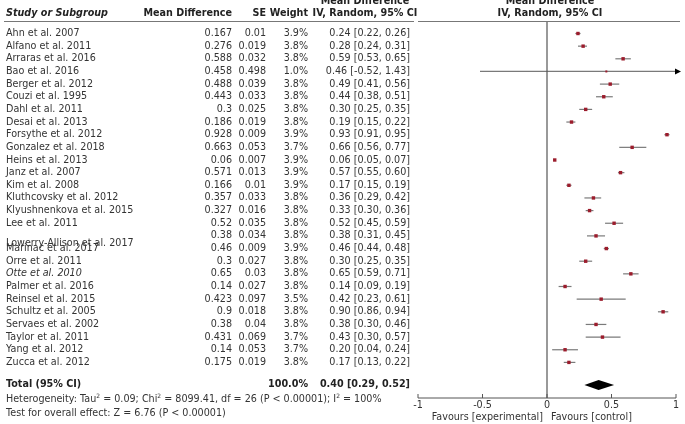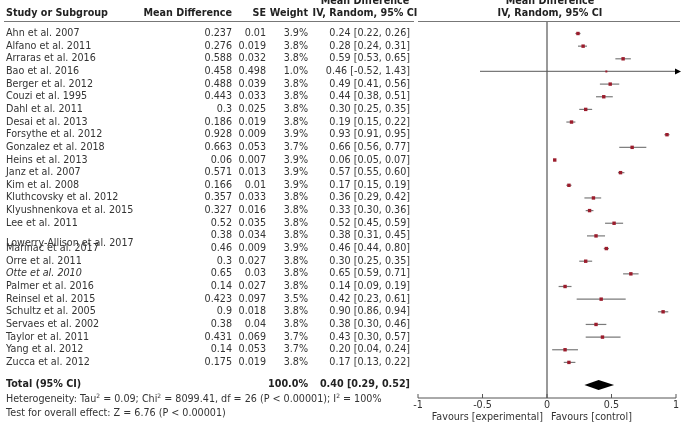--- a/index.html
+++ b/index.html
@@ -9,36 +9,36 @@
   .hdr { font-weight: bold; color: #222; }
   .r { text-align: right; }
   .c { text-align: center; }
   .rule { position: absolute; height: 1px; background: #777; }
   svg { position: absolute; left: 0; top: 0; }
   sup { font-size: 6px; vertical-align: 4px; line-height: 0; }
 </style>
 </head>
 <body>
 
-<div class="abs hdr" style="left:6px; top:7px;">Study or Subgroup</div>
+<div class="abs hdr" style="left:6px; top:7px;font-style:italic;">Study or Subgroup</div>
 <div class="abs hdr r" style="left:120px; width:112px; top:7px;">Mean Difference</div>
 <div class="abs hdr r" style="left:236px; width:30px; top:7px;">SE</div>
 <div class="abs hdr r" style="left:266px; width:42px; top:7px;">Weight</div>
 <div class="abs hdr c" style="left:310px; width:110px; top:-5px;">Mean Difference</div>
 <div class="abs hdr c" style="left:310px; width:110px; top:7px;">IV, Random, 95% CI</div>
 <div class="abs hdr c" style="left:460px; width:180px; top:-5px;">Mean Difference</div>
 <div class="abs hdr c" style="left:460px; width:180px; top:7px;">IV, Random, 95% CI</div>
 
 <div class="rule" style="left:4px; width:410px; top:21px;"></div>
 <div class="rule" style="left:418px; width:262px; top:21px;"></div>
 
 <div id="rows">
     <div>
       <div class="abs " style="left:6px; top:27px;">Ahn et al. 2007</div>
-      <div class="abs r" style="left:120px; width:112px; top:27px;">0.237</div>
+      <div class="abs r" style="left:120px; width:112px; top:27px;">0.167</div>
       <div class="abs r" style="left:226px; width:40px; top:27px;">0.01</div>
       <div class="abs r" style="left:266px; width:42px; top:27px;">3.9%</div>
       <div class="abs r" style="left:300px; width:110px; top:27px;">0.24 [0.22, 0.26]</div>
     </div>
     <div>
       <div class="abs " style="left:6px; top:39.65px;">Alfano et al. 2011</div>
       <div class="abs r" style="left:120px; width:112px; top:39.65px;">0.276</div>
       <div class="abs r" style="left:226px; width:40px; top:39.65px;">0.019</div>
       <div class="abs r" style="left:266px; width:42px; top:39.65px;">3.8%</div>
       <div class="abs r" style="left:300px; width:110px; top:39.65px;">0.28 [0.24, 0.31]</div>
@@ -146,21 +146,21 @@
       <div class="abs r" style="left:120px; width:112px; top:229.4px;">0.38</div>
       <div class="abs r" style="left:226px; width:40px; top:229.4px;">0.034</div>
       <div class="abs r" style="left:266px; width:42px; top:229.4px;">3.8%</div>
       <div class="abs r" style="left:300px; width:110px; top:229.4px;">0.38 [0.31, 0.45]</div>
     </div>
     <div>
       <div class="abs " style="left:6px; top:242.05px;">Marinac et al. 2017</div>
       <div class="abs r" style="left:120px; width:112px; top:242.05px;">0.46</div>
       <div class="abs r" style="left:226px; width:40px; top:242.05px;">0.009</div>
       <div class="abs r" style="left:266px; width:42px; top:242.05px;">3.9%</div>
-      <div class="abs r" style="left:300px; width:110px; top:242.05px;">0.46 [0.44, 0.80]</div>
+      <div class="abs r" style="left:300px; width:110px; top:242.05px;">0.46 [0.44, 0.48]</div>
     </div>
     <div>
       <div class="abs " style="left:6px; top:254.70000000000002px;">Orre et al. 2011</div>
       <div class="abs r" style="left:120px; width:112px; top:254.70000000000002px;">0.3</div>
       <div class="abs r" style="left:226px; width:40px; top:254.70000000000002px;">0.027</div>
       <div class="abs r" style="left:266px; width:42px; top:254.70000000000002px;">3.8%</div>
       <div class="abs r" style="left:300px; width:110px; top:254.70000000000002px;">0.30 [0.25, 0.35]</div>
     </div>
     <div>
       <div class="abs " style="left:6px; top:267.35px;font-style:italic;">Otte et al. 2010</div>

